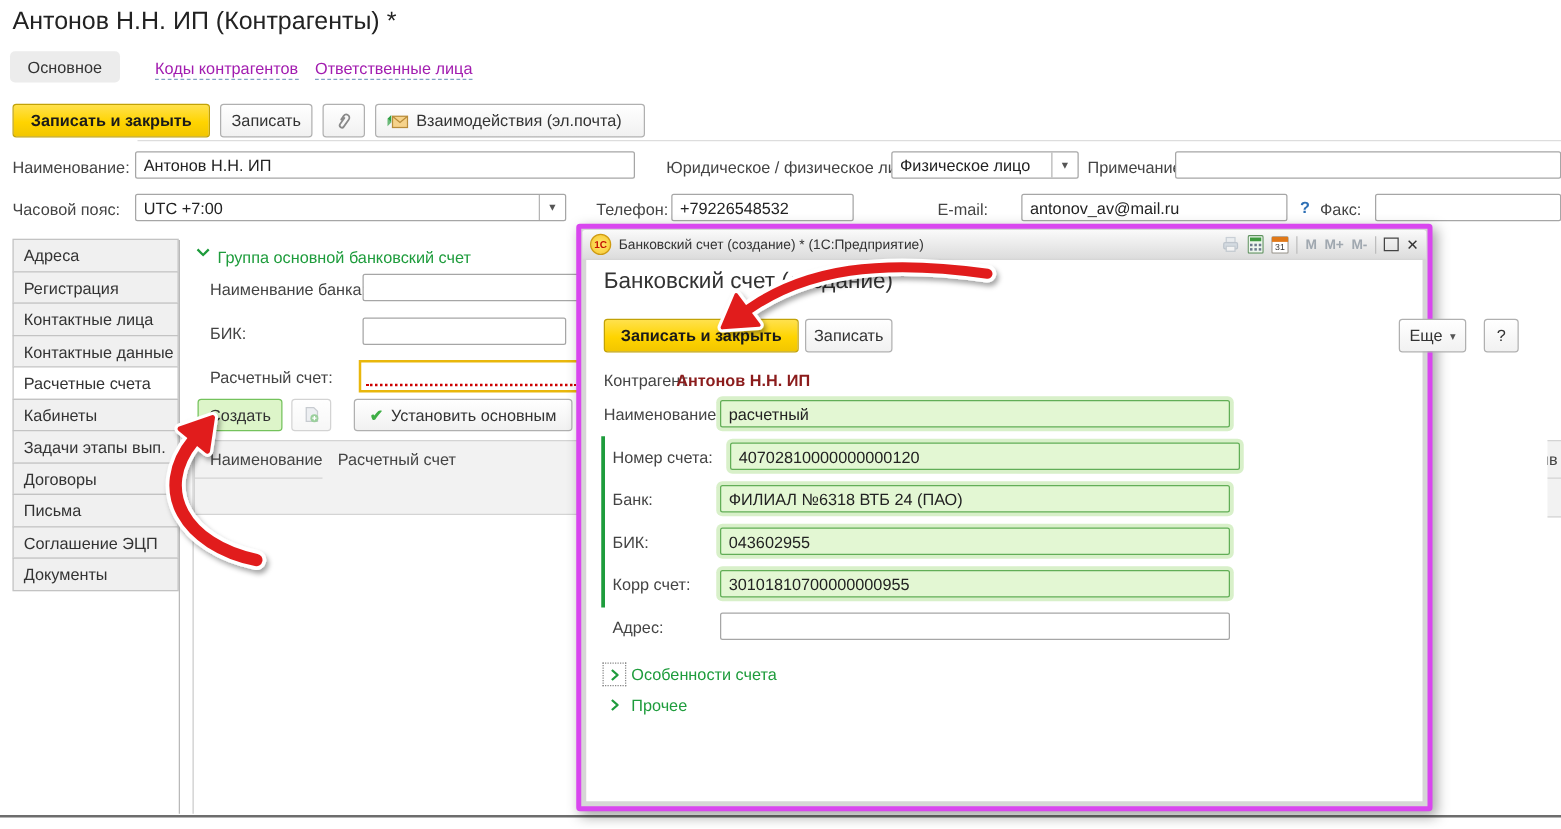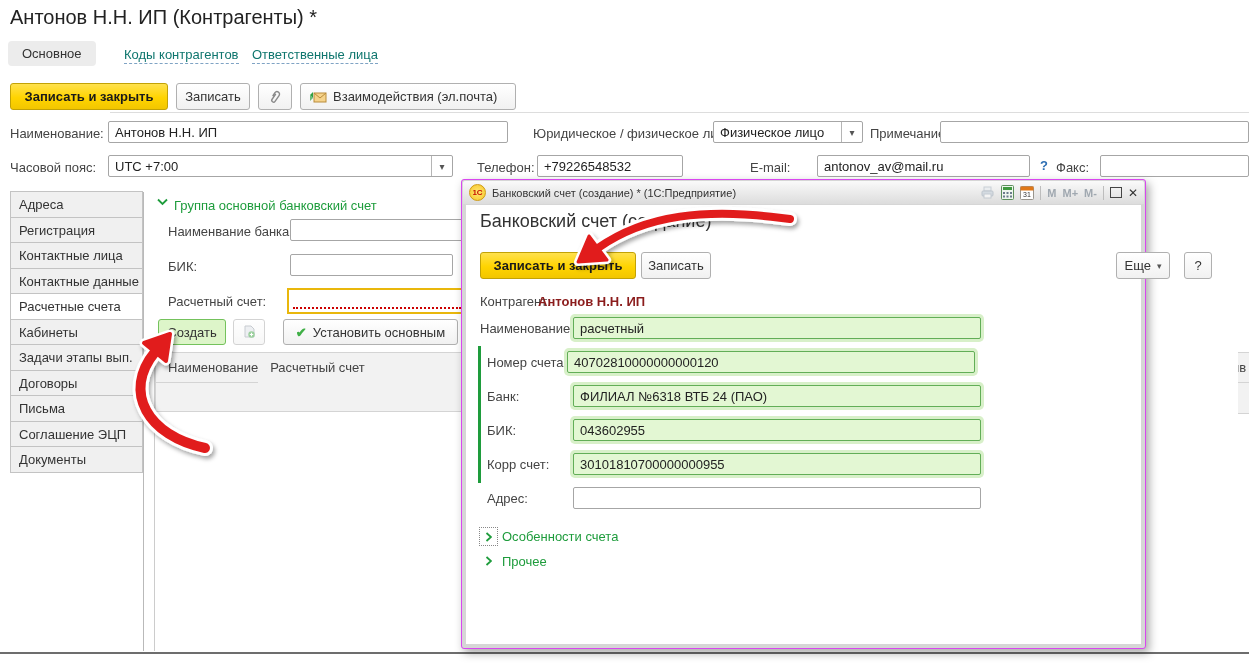--- a/index.html
+++ b/index.html
@@ -10,40 +10,40 @@
   .inp{position:absolute;box-sizing:border-box;height:22px;border:1px solid #a6a6a6;border-radius:2px;
        padding:0 6px;font:13px "Liberation Sans",sans-serif;color:#222;background:#fff;outline:none;}
   .inp-green{background:#e3f7d3;border:1px solid #62ae57;box-shadow:0 0 0 3px #d8f0c9;border-radius:2px;}
   .btn{position:absolute;box-sizing:border-box;display:flex;align-items:center;justify-content:center;gap:6px;
        background:linear-gradient(#ffffff,#f1f1f1);border:1px solid #b0b0b0;border-radius:3px;
        font:13px "Liberation Sans",sans-serif;color:#333;cursor:pointer;white-space:nowrap;}
   .btn-yellow{background:linear-gradient(#ffe14d 0%,#ffd400 55%,#f2c600 100%);border:1px solid #c2a206;
        font-weight:bold;color:#1a1a1a;}
   .btn-create{background:#ddf5c9;border:1px solid #74c25c;color:#333;}
   .btn-disabled{opacity:.55;cursor:default;}
-  .link{color:#0f766e;text-decoration:none;border-bottom:1px dashed #7fa3c4;padding-bottom:1px;cursor:pointer;white-space:nowrap;}
+  .link{color:#a21caf;text-decoration:none;border-bottom:1px dashed #7fa3c4;padding-bottom:1px;cursor:pointer;white-space:nowrap;}
   .tab-active{background:#ececec;border-radius:4px;padding:5px 14px;color:#333;white-space:nowrap;}
   .combo{position:absolute;box-sizing:border-box;height:22px;border:1px solid #a6a6a6;border-radius:2px;background:#fff;
          display:flex;align-items:center;cursor:pointer;}
   .combo .cval{flex:1;padding:0 6px;color:#222;white-space:nowrap;overflow:hidden;}
   .combo .carr{width:20px;align-self:stretch;border-left:1px solid #b5b5b5;display:flex;align-items:center;justify-content:center;color:#555;font-size:10px;}
   .side{position:absolute;left:10px;top:192px;width:133px;}
   .side .item{box-sizing:border-box;height:26.5px;line-height:25px;padding-left:8px;background:#f0f0f0;
         border:1px solid #c3c3c3;margin-top:-1px;color:#333;cursor:pointer;white-space:nowrap;overflow:hidden;}
   .side .item.on{background:#fff;}
   .grn{color:#1e9c3c;}
   .thead{position:absolute;left:155px;top:352px;width:311px;height:60px;background:#f2f2f2;
          border:1px solid #d4d4d4;box-sizing:border-box;display:flex;color:#444;}
   .thead .c1{width:145px;border-right:1px solid #d4d4d4;text-align:center;padding-top:7px;box-sizing:border-box;}
   .thead .c2{flex:1;display:flex;flex-direction:row;}
   .thead .c2 div{height:29px;line-height:29px;padding-left:12px;}
   .thead .c2 div:first-child{border-bottom:1px solid #d4d4d4;}
   
   .modal{position:absolute;left:461px;top:179px;width:685px;height:470px;box-sizing:border-box;
-         background:#d6d6d6;border:1px solid #d946ef;border-radius:3px;
+         background:#d6d6d6;border:4px solid #d946ef;border-radius:3px;
          box-shadow:3px 4px 10px rgba(0,0,0,.35);z-index:10;padding-left:16px;}
   .mtitle{position:absolute;left:1px;top:1px;right:1px;height:23px;display:flex;align-items:center;gap:6px;
           padding:0 6px;background:linear-gradient(#fafafa,#dcdcdc);border-radius:2px 2px 0 0;font-size:11px;color:#333;}
   .mtitle .t{flex:1;white-space:nowrap;overflow:hidden;}
   .mbody{position:absolute;left:4px;top:25px;right:4px;bottom:4px;background:#fff;}
   .logo{width:15px;height:15px;border-radius:50%;background:radial-gradient(#ffe873,#f7c62a);border:1px solid #cf9b12;
         display:flex;align-items:center;justify-content:center;font:bold 8px "Liberation Sans",sans-serif;color:#c41200;}
   .tbtn{display:flex;align-items:center;justify-content:center;cursor:pointer;}
   .mem{font:bold 11px "Liberation Sans",sans-serif;color:#a0a8b0;}
   .tsep{width:1px;height:14px;background:#bdbdbd;}
@@ -228,21 +228,21 @@
 
     <div class="abs lbl" style="left:18px;top:114px;">Контрагент:</div>
     <div class="abs" style="left:76px;top:114px;font-weight:bold;color:#8b1c1c;">Антонов Н.Н. ИП</div>
 
     <div class="abs lbl" style="left:18px;top:141px;">Наименование:</div>
     <input class="inp inp-green" style="left: 111px; top: 137px; width: 408px;" value="расчетный">
 
     <div class="abs" style="left:16px;top:166px;width:3px;height:137px;background:#1e9c3c;"></div>
 
     <div class="abs lbl" style="left:25px;top:175px;">Номер счета:</div>
-    <input class="inp inp-green" style="left: 105px; top: 171px; width: 408px;" value="40702810000000000120">
+    <input class="inp inp-green" style="left: 119px; top: 171px; width: 408px;" value="40702810000000000120">
 
     <div class="abs lbl" style="left:25px;top:209px;">Банк:</div>
     <input class="inp inp-green" style="left: 111px; top: 205px; width: 408px;" value="ФИЛИАЛ №6318 ВТБ 24 (ПАО)">
 
     <div class="abs lbl" style="left:25px;top:243px;">БИК:</div>
     <input class="inp inp-green" style="left: 111px; top: 239px; width: 408px;" value="043602955">
 
     <div class="abs lbl" style="left:25px;top:277px;">Корр счет:</div>
     <input class="inp inp-green" style="left: 111px; top: 273px; width: 408px;" value="30101810700000000955">
 

